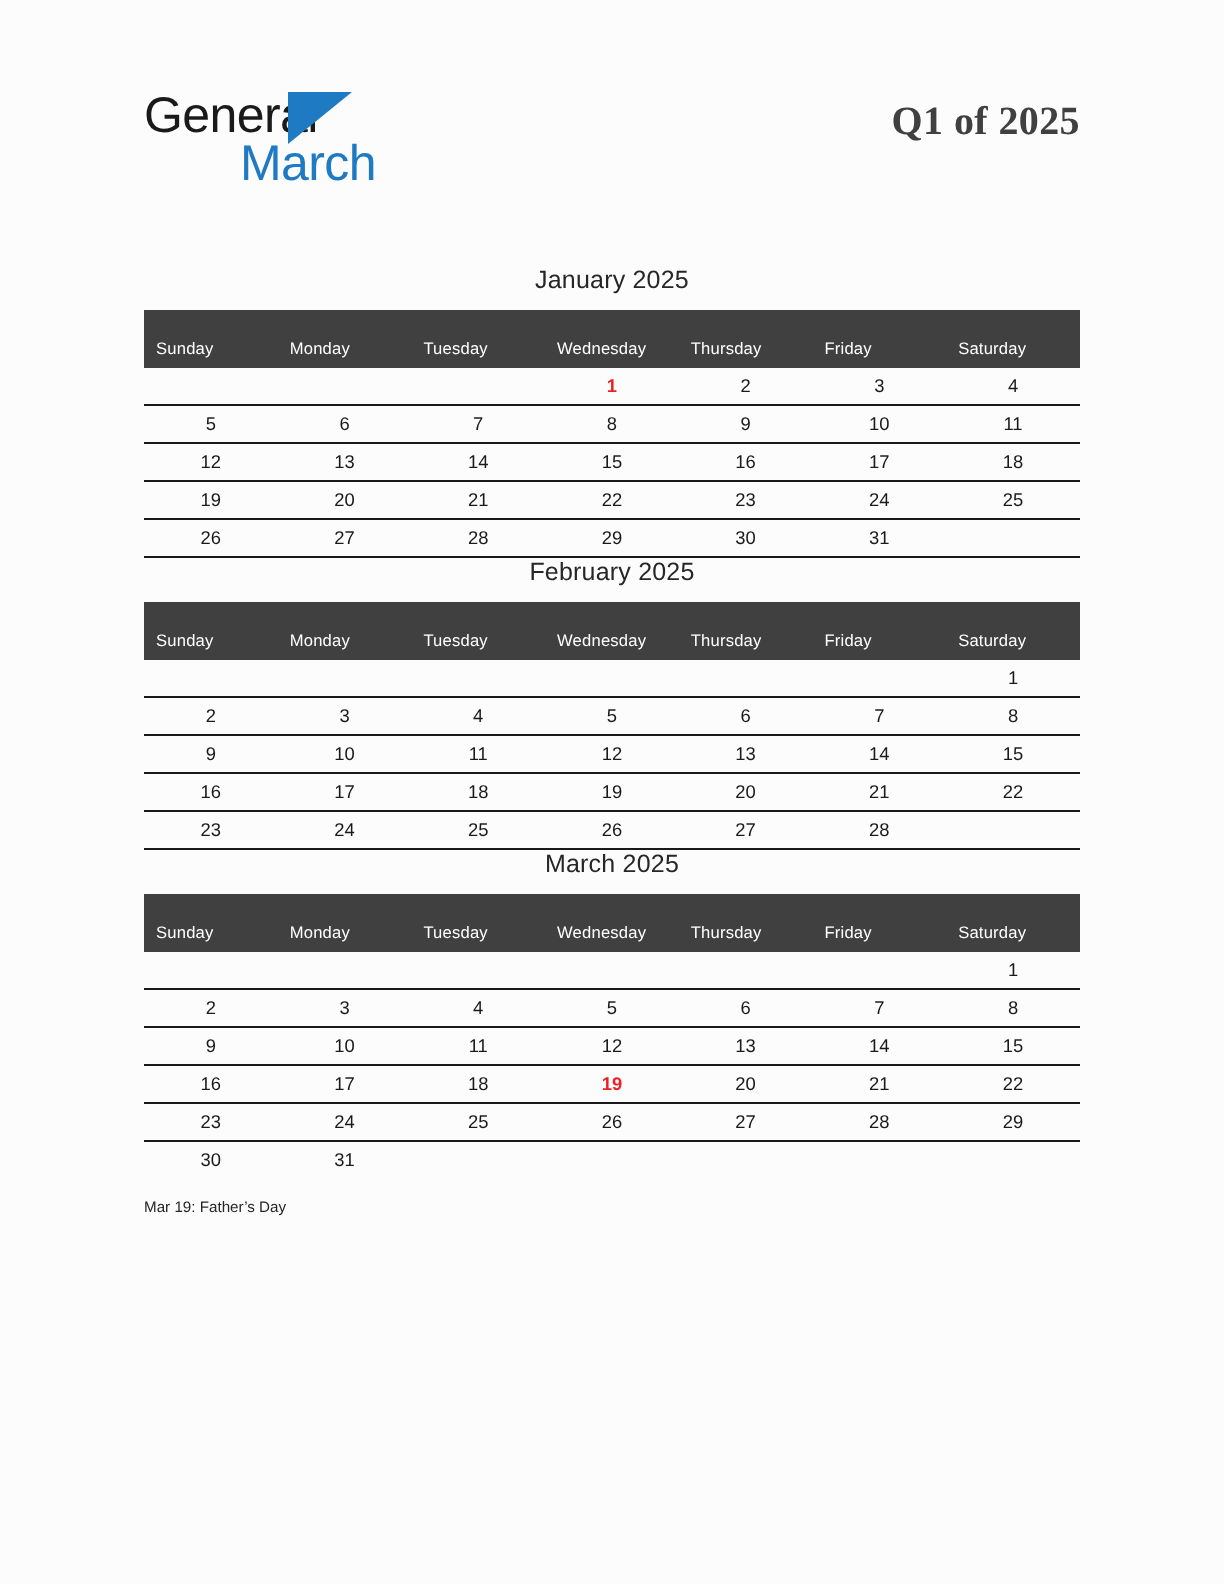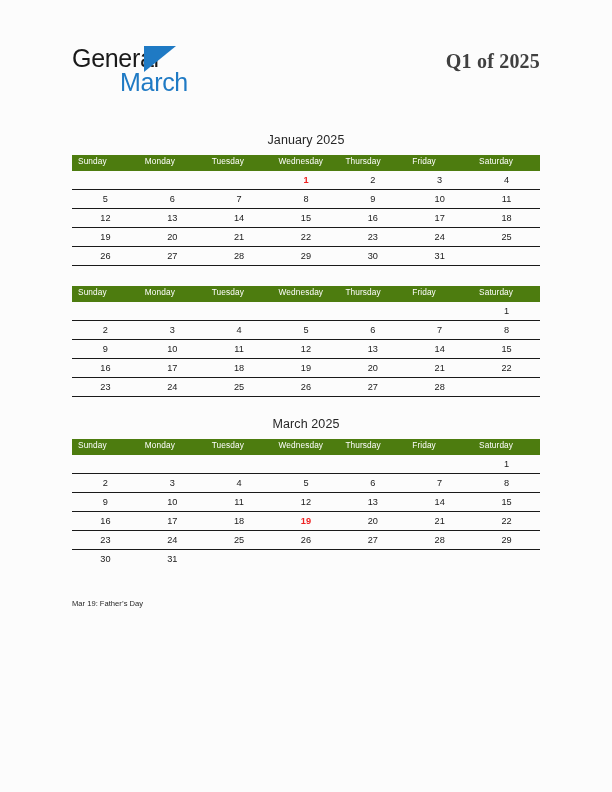--- a/index.html
+++ b/index.html
@@ -81,41 +81,40 @@
 
   
   .months {
     position: absolute;
     left: 72px;
     top: 133px;
     width: 468px;
   }
   .month {
     width: 468px;
-    margin-bottom: 20px;
   }
   .month-title {
     text-align: center;
     font-size: 12.5px;
     color: #262626;
     padding-bottom: 8px;
     letter-spacing: 0.1px;
   }
   table.cal {
     border-collapse: collapse;
     width: 468px;
     table-layout: fixed;
   }
   table.cal th {
-    background: #4d7c0f;
+    background: #404040;
     color: #ffffff;
     font-size: 8.3px;
     font-weight: normal;
     text-align: left;
-    padding: 0 0 4px 6px;
+    padding: 13px 0 4px 6px;
     height: 12px;
     letter-spacing: 0.1px;
   }
   table.cal td {
     text-align: center;
     font-size: 9.2px;
     color: #1a1a1a;
     height: 12px;
     padding: 3px 0 3px 0;
     border-bottom: 1px solid #1a1a1a;
@@ -223,20 +222,21 @@
             <td class="">28</td>
             <td class="">29</td>
             <td class="">30</td>
             <td class="">31</td>
             <td class="empty"></td>
           </tr>
         </tbody>
       </table>
     </div>
     <div class="month">
+      <div class="month-title">February 2025</div>
       <table class="cal">
         <thead>
           <tr>
             <th>Sunday</th>
             <th>Monday</th>
             <th>Tuesday</th>
             <th>Wednesday</th>
             <th>Thursday</th>
             <th>Friday</th>
             <th>Saturday</th>

